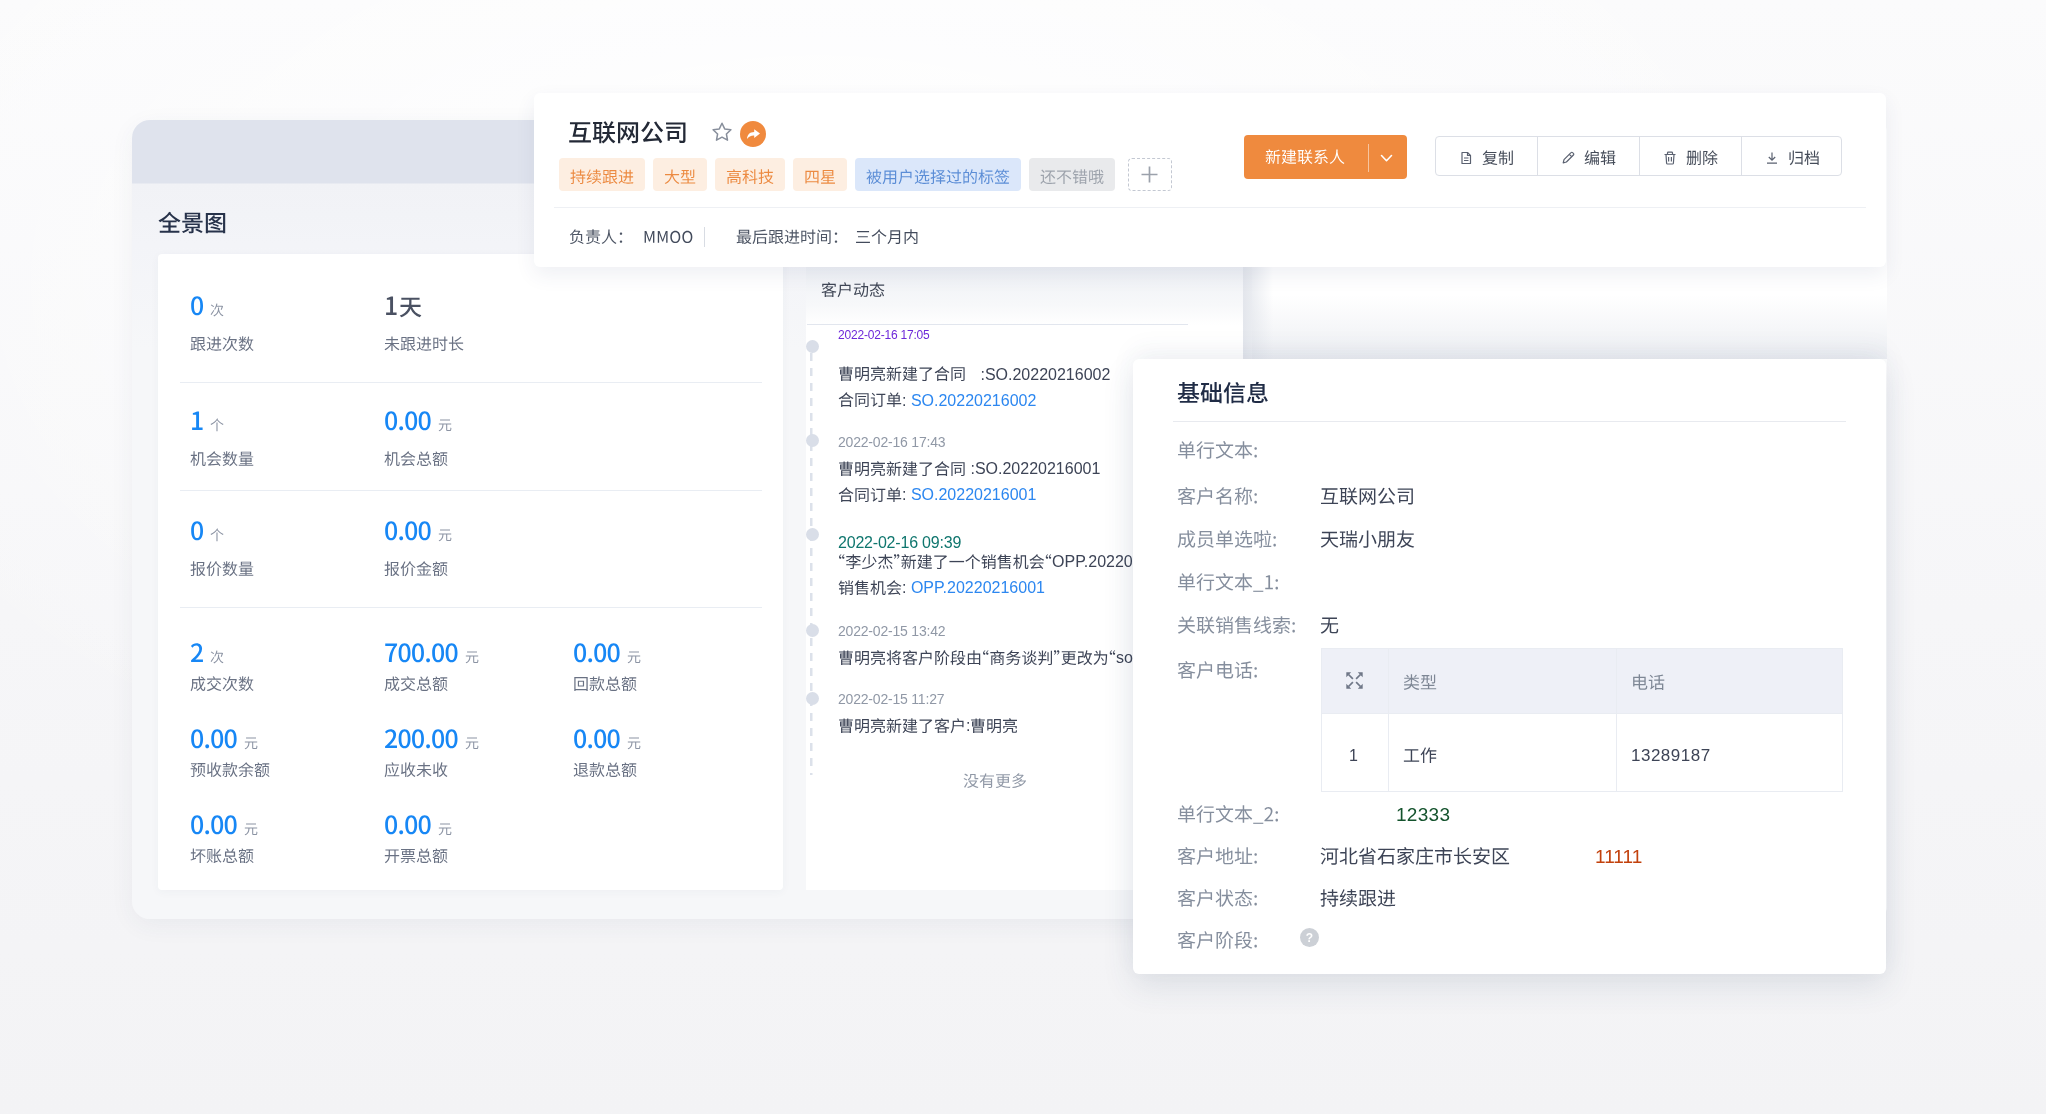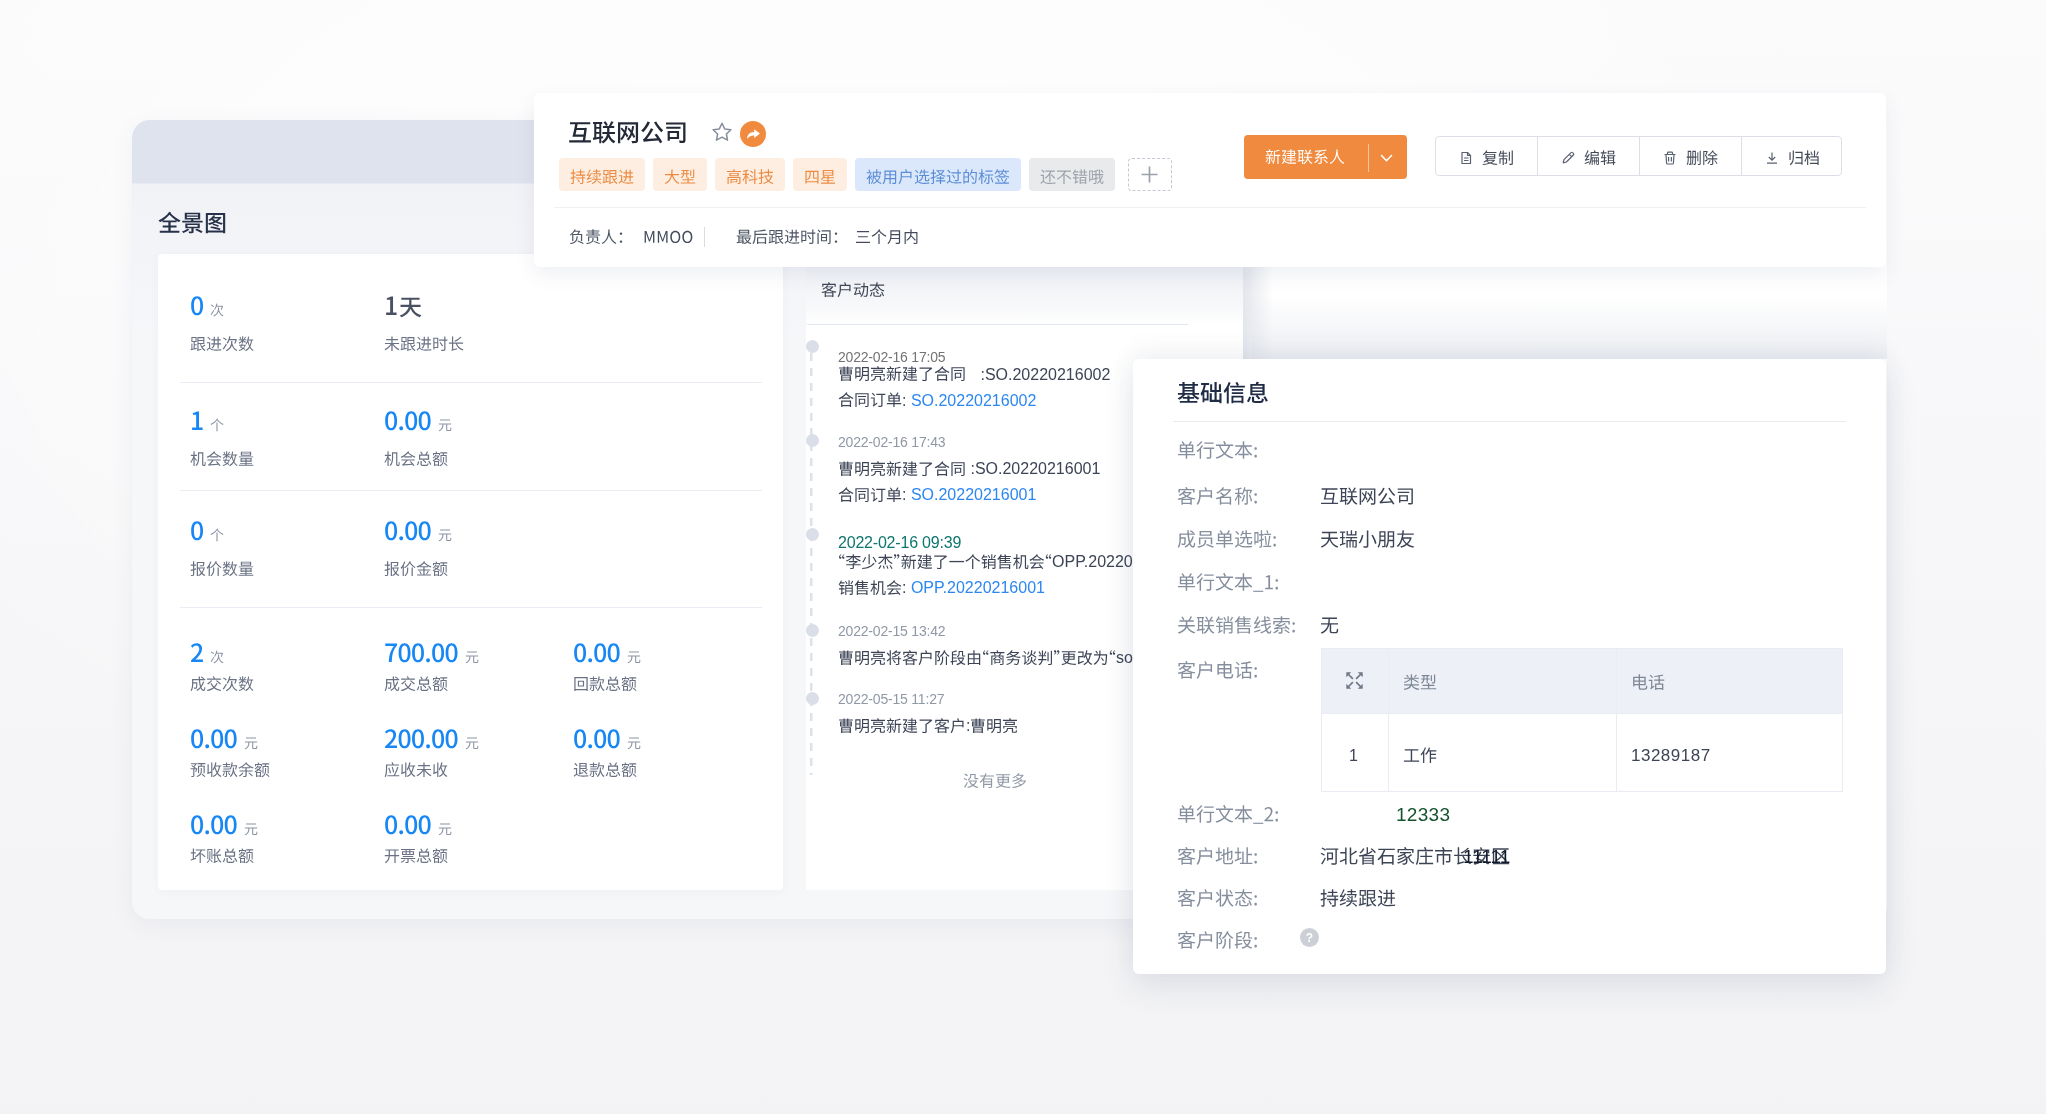--- a/index.html
+++ b/index.html
@@ -407,21 +407,21 @@
   </svg>
 <div style="position:absolute;left:807px;top:324px;width:381px;height:1px;background:#e2e6ee"></div>
 <svg style="position:absolute;left:809.5px;top:353px" width="3" height="422" viewBox="0 0 3 422">
     <line x1="1.25" y1="0" x2="1.25" y2="422" stroke="#dce1ea" stroke-width="2.5" stroke-dasharray="8 7"></line>
   </svg>
 <div style="position:absolute;left:806px;top:340px;width:13px;height:13px;border-radius:50%;background:#d9dee8"></div>
 <div style="position:absolute;left:806px;top:434px;width:13px;height:13px;border-radius:50%;background:#d9dee8"></div>
 <div style="position:absolute;left:806px;top:528px;width:13px;height:13px;border-radius:50%;background:#d9dee8"></div>
 <div style="position:absolute;left:806px;top:624px;width:13px;height:13px;border-radius:50%;background:#d9dee8"></div>
 <div style="position:absolute;left:806px;top:692px;width:13px;height:13px;border-radius:50%;background:#d9dee8"></div>
-<span style="position:absolute;left:838.0px;top:350px;font-size:14px;line-height:14px;color:#737373;letter-spacing:-0.2px;white-space:pre">2022-02-16 17:05</span>
+<span style="position:absolute;left:838.0px;top:328px;font-size:12px;line-height:14px;color:#6d28d9;letter-spacing:-0.2px;white-space:pre">2022-02-16 17:05</span>
 <svg style="position:absolute;left:838.0px;top:367.2px;width:128.0px;height:16px;overflow:visible" viewBox="0 -800 8000 1000" fill="#3d4456">
     <use href="#g43" x="0"></use>
     <use href="#g44" x="1000"></use>
     <use href="#g45" x="2000"></use>
     <use href="#g46" x="3000"></use>
     <use href="#g47" x="4000"></use>
     <use href="#g48" x="5000"></use>
     <use href="#g49" x="6000"></use>
     <use href="#g50" x="7000"></use>
   </svg>
@@ -497,21 +497,21 @@
     <use href="#g66" x="10460"></use>
     <use href="#g67" x="11460"></use>
     <use href="#g68" x="12460"></use>
     <use href="#g57" x="13460"></use>
     <use href="#g69" x="13920"></use>
     <use href="#g70" x="14920"></use>
     <use href="#g71" x="15920"></use>
     <use href="#g53" x="16360"></use>
   </svg>
 <span style="position:absolute;left:1116.1px;top:650.0px;font-size:16px;line-height:16px;color:#3d4456;white-space:pre">solar</span>
-<span style="position:absolute;left:838.0px;top:692.1px;font-size:14px;line-height:14px;color:#9098a6;letter-spacing:-0.2px;white-space:pre">2022-05-15 11:27</span>
+<span style="position:absolute;left:838.0px;top:692.1px;font-size:14px;line-height:14px;color:#9098a6;letter-spacing:-0.2px;white-space:pre">2022-02-15 11:27</span>
 <svg style="position:absolute;left:838.0px;top:718.7px;width:128.0px;height:16px;overflow:visible" viewBox="0 -800 8000 1000" fill="#3d4456">
     <use href="#g43" x="0"></use>
     <use href="#g44" x="1000"></use>
     <use href="#g45" x="2000"></use>
     <use href="#g46" x="3000"></use>
     <use href="#g47" x="4000"></use>
     <use href="#g48" x="5000"></use>
     <use href="#g39" x="6000"></use>
     <use href="#g40" x="7000"></use>
   </svg>
@@ -788,21 +788,21 @@
     <use href="#g159" x="1000"></use>
     <use href="#g160" x="2000"></use>
     <use href="#g161" x="3000"></use>
     <use href="#g162" x="4000"></use>
     <use href="#g163" x="5000"></use>
     <use href="#g164" x="6000"></use>
     <use href="#g12" x="7000"></use>
     <use href="#g165" x="8000"></use>
     <use href="#g166" x="9000"></use>
   </svg>
-<span style="position:absolute;left:1463px;top:846.9px;font-size:19px;line-height:19px;color:#0f172a;white-space:pre">11111</span>
+<span style="position:absolute;left:1595px;top:846.9px;font-size:19px;line-height:19px;color:#c2410c;white-space:pre">11111</span>
 <svg style="position:absolute;left:1177.0px;top:889.8px;width:81.3px;height:19px;overflow:visible" viewBox="0 -800 4278 1000" fill="#858e9d">
     <use href="#g39" x="0"></use>
     <use href="#g40" x="1000"></use>
     <use href="#g167" x="2000"></use>
     <use href="#g42" x="3000"></use>
     <use href="#g130" x="4000"></use>
   </svg>
 <svg style="position:absolute;left:1320.0px;top:889.8px;width:76.0px;height:19px;overflow:visible" viewBox="0 -800 4000 1000" fill="#3d4456">
     <use href="#g80" x="0"></use>
     <use href="#g81" x="1000"></use>

